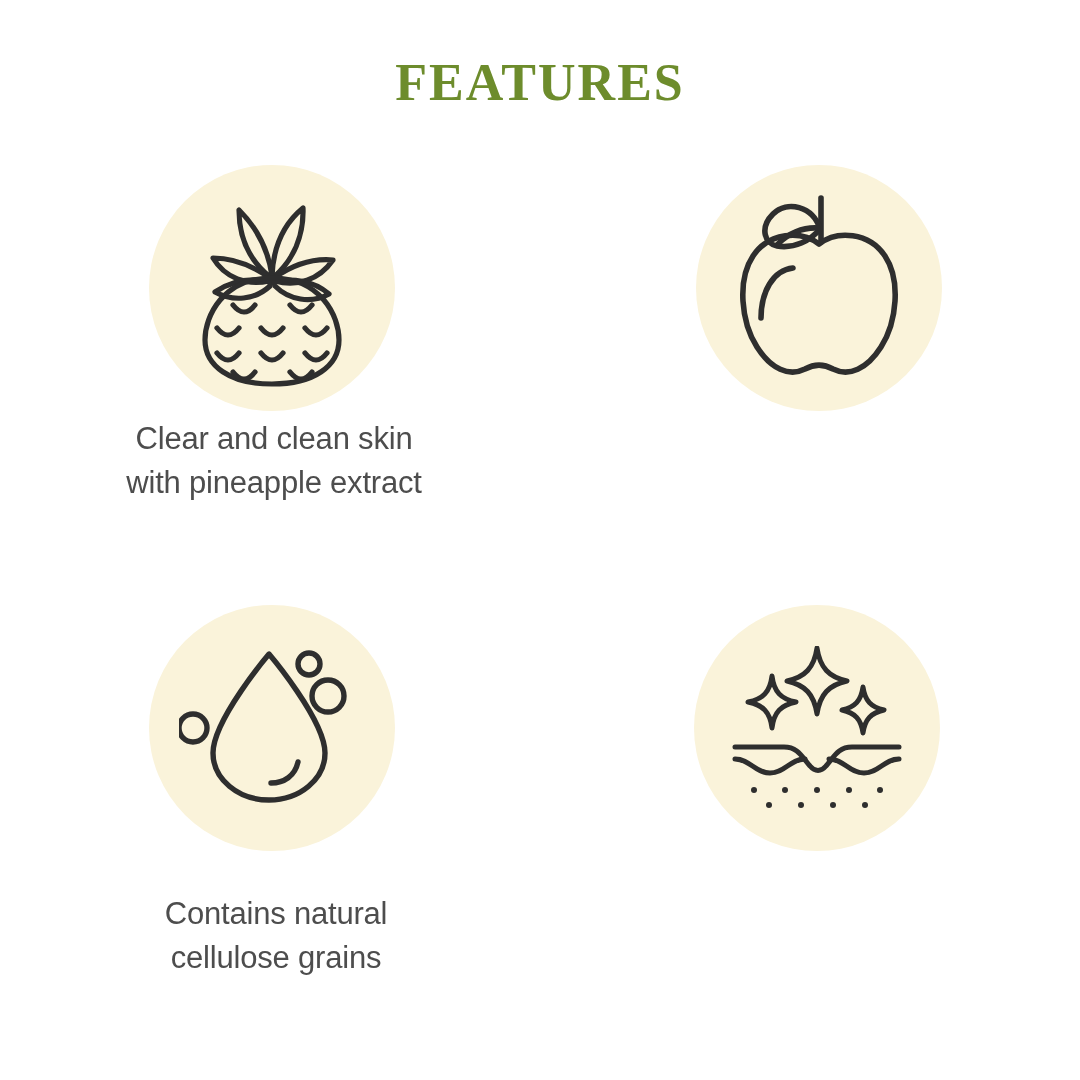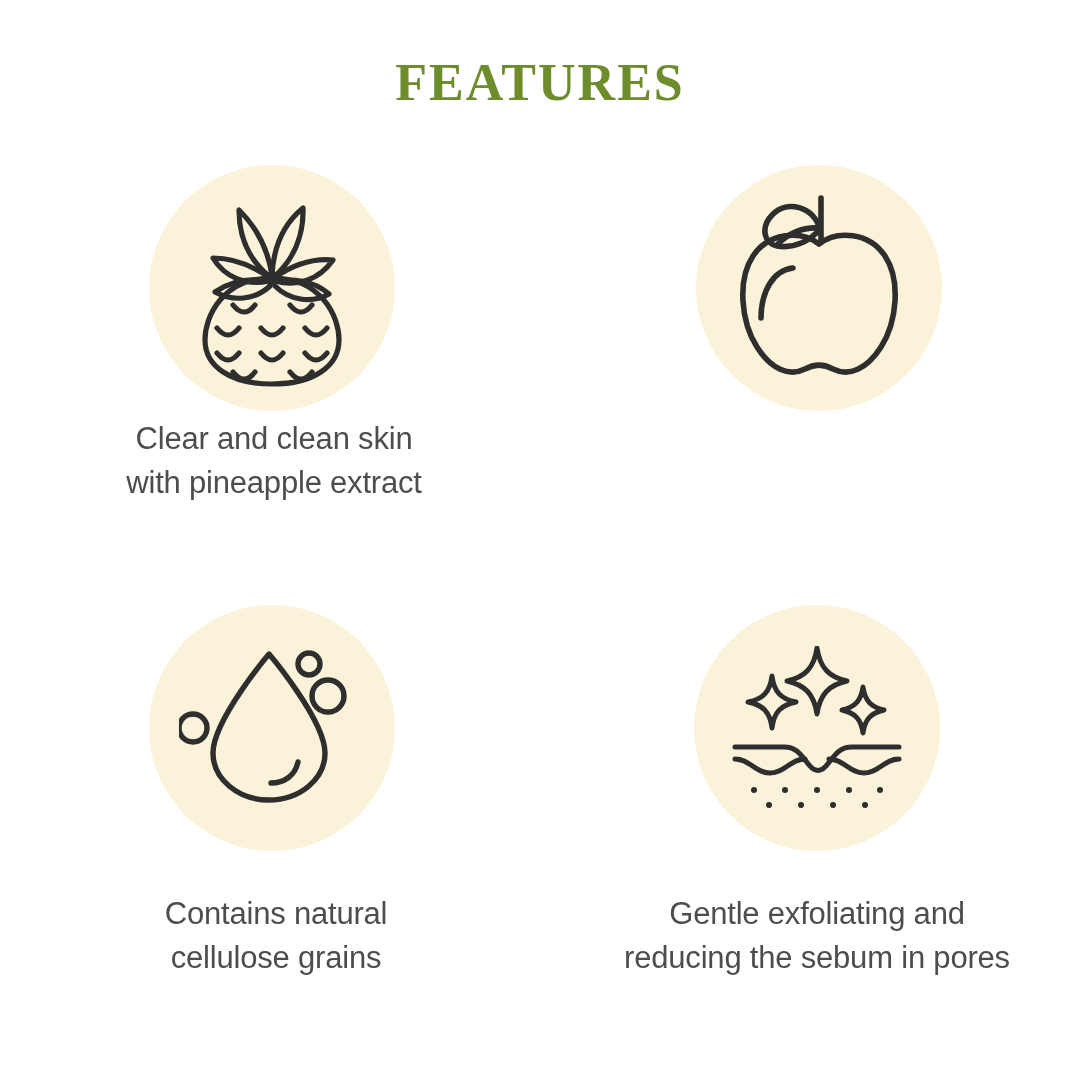--- a/index.html
+++ b/index.html
@@ -208,18 +208,16 @@
           <circle cx="85" cy="144" r="3" fill="#2e2e2e" stroke="none"></circle>
           <circle cx="117" cy="144" r="3" fill="#2e2e2e" stroke="none"></circle>
           <circle cx="148" cy="144" r="3" fill="#2e2e2e" stroke="none"></circle>
 
           <circle cx="37" cy="159" r="3" fill="#2e2e2e" stroke="none"></circle>
           <circle cx="69" cy="159" r="3" fill="#2e2e2e" stroke="none"></circle>
           <circle cx="101" cy="159" r="3" fill="#2e2e2e" stroke="none"></circle>
           <circle cx="133" cy="159" r="3" fill="#2e2e2e" stroke="none"></circle>
         </svg>
       </div>
-      <div class="feature-caption">Gentle exfoliating and
-reducing the sebum in pores</div>
     </div>
 
   </div>
 </div>
 
 </body></html>

